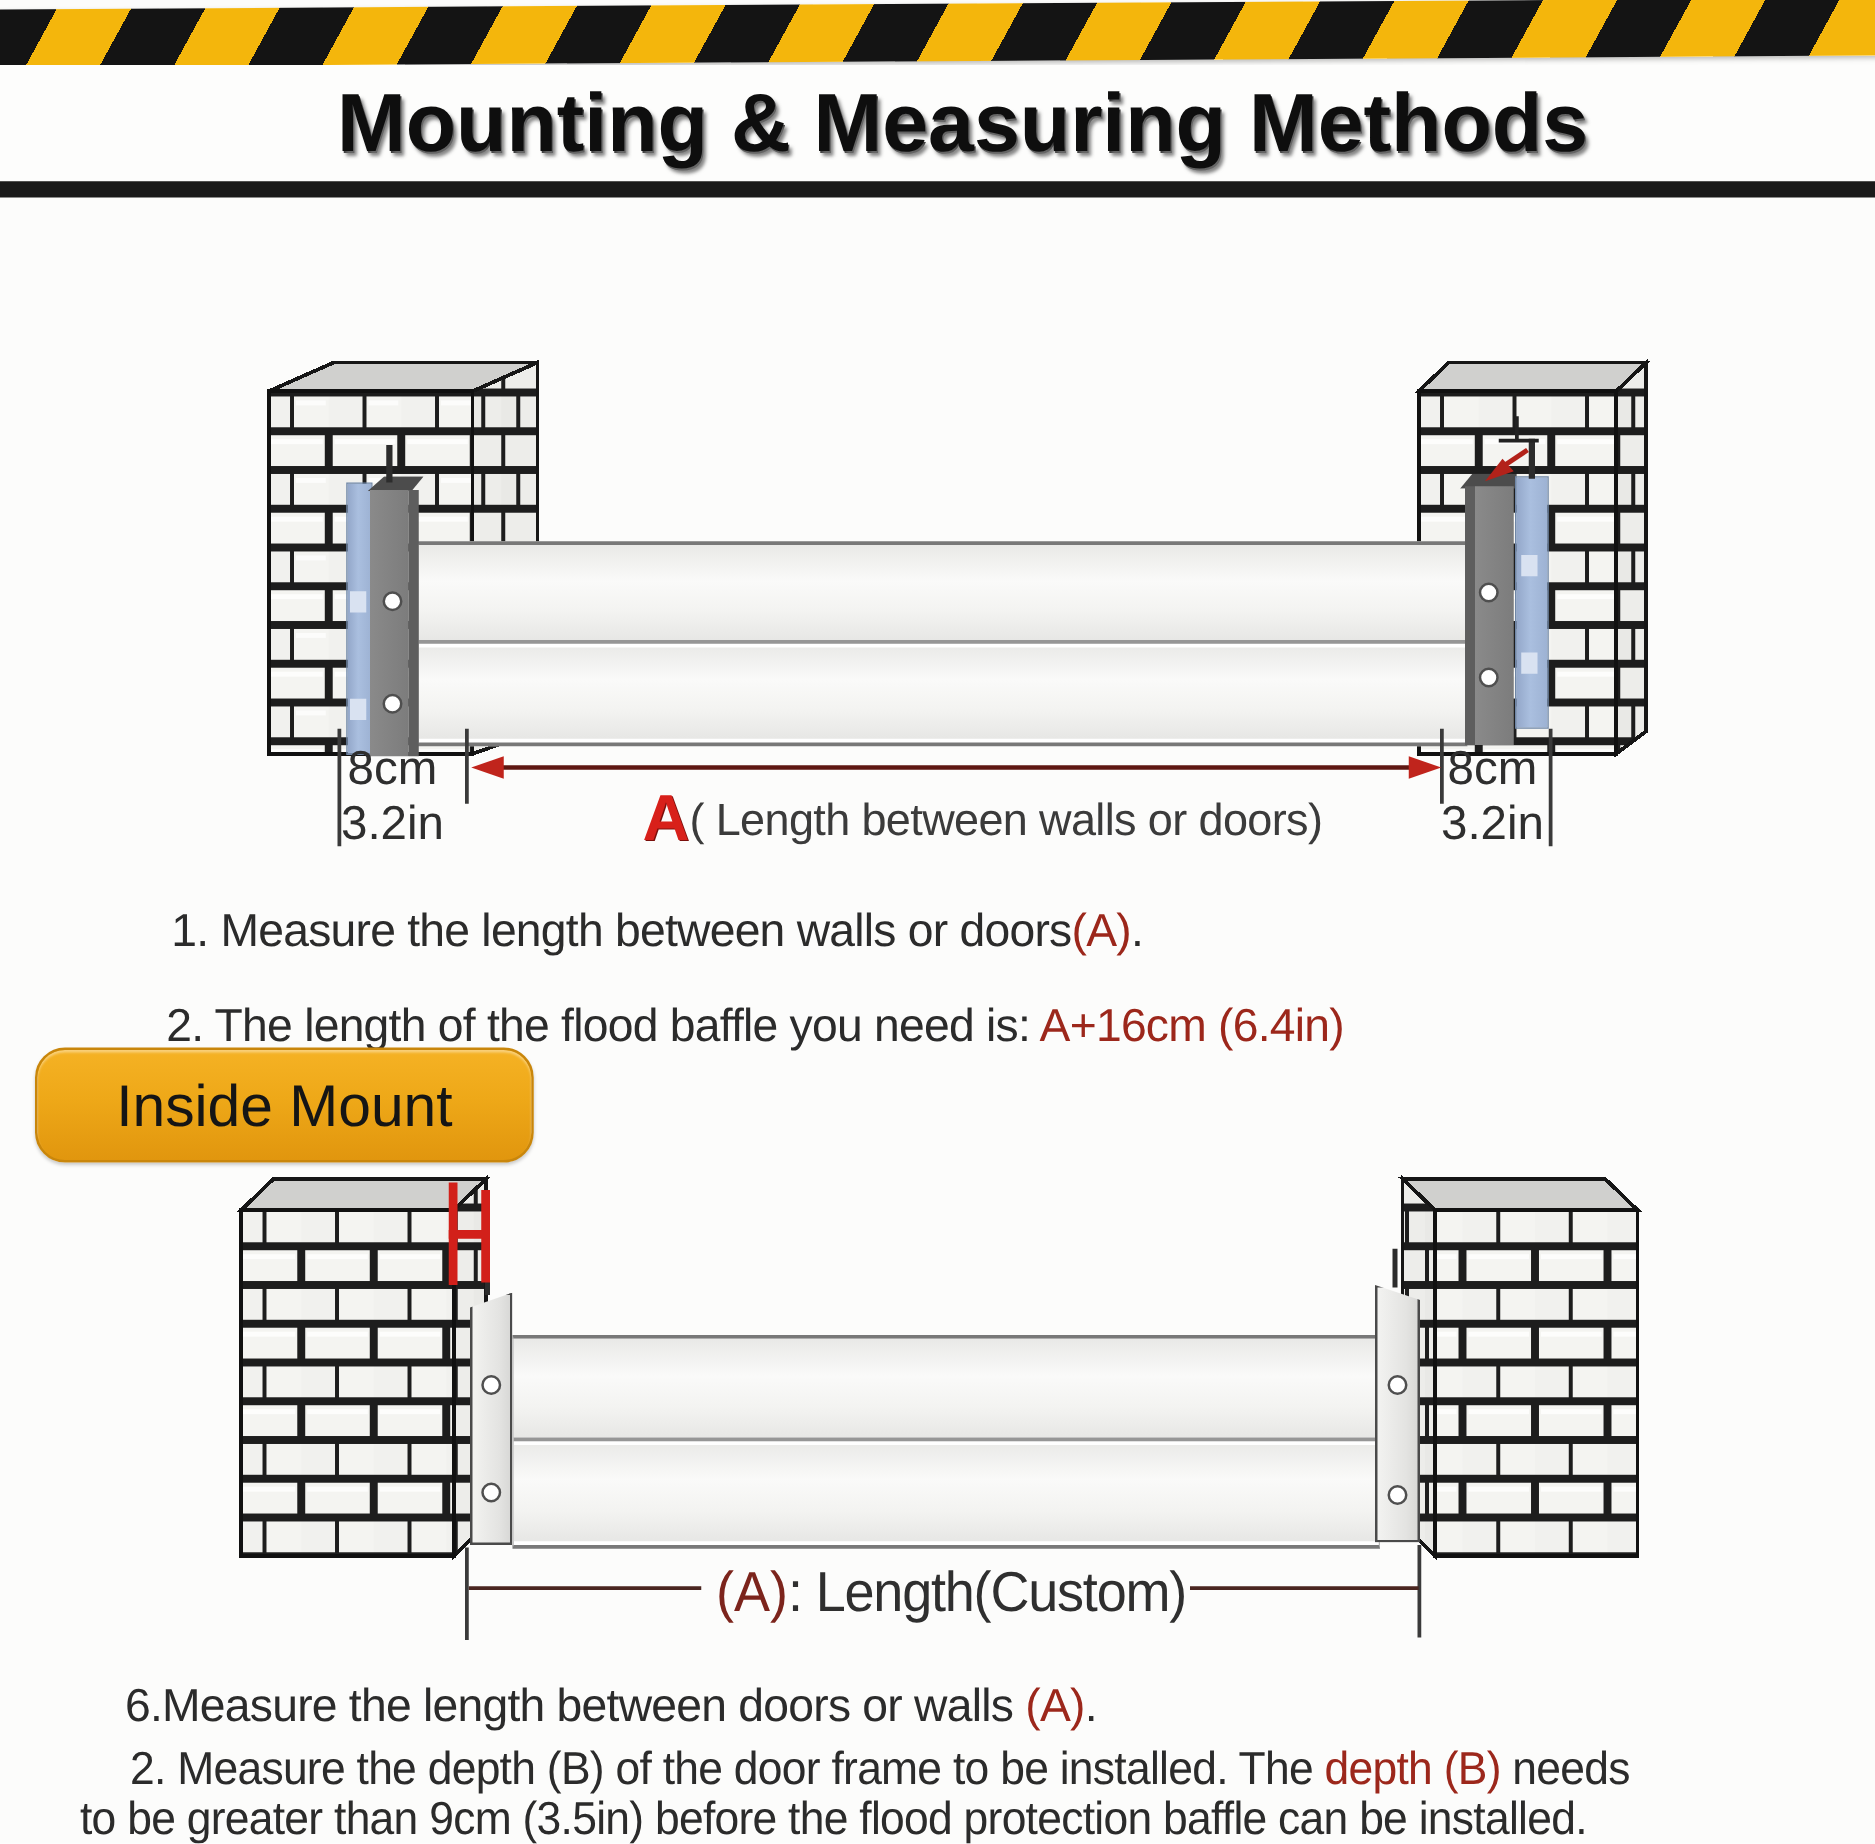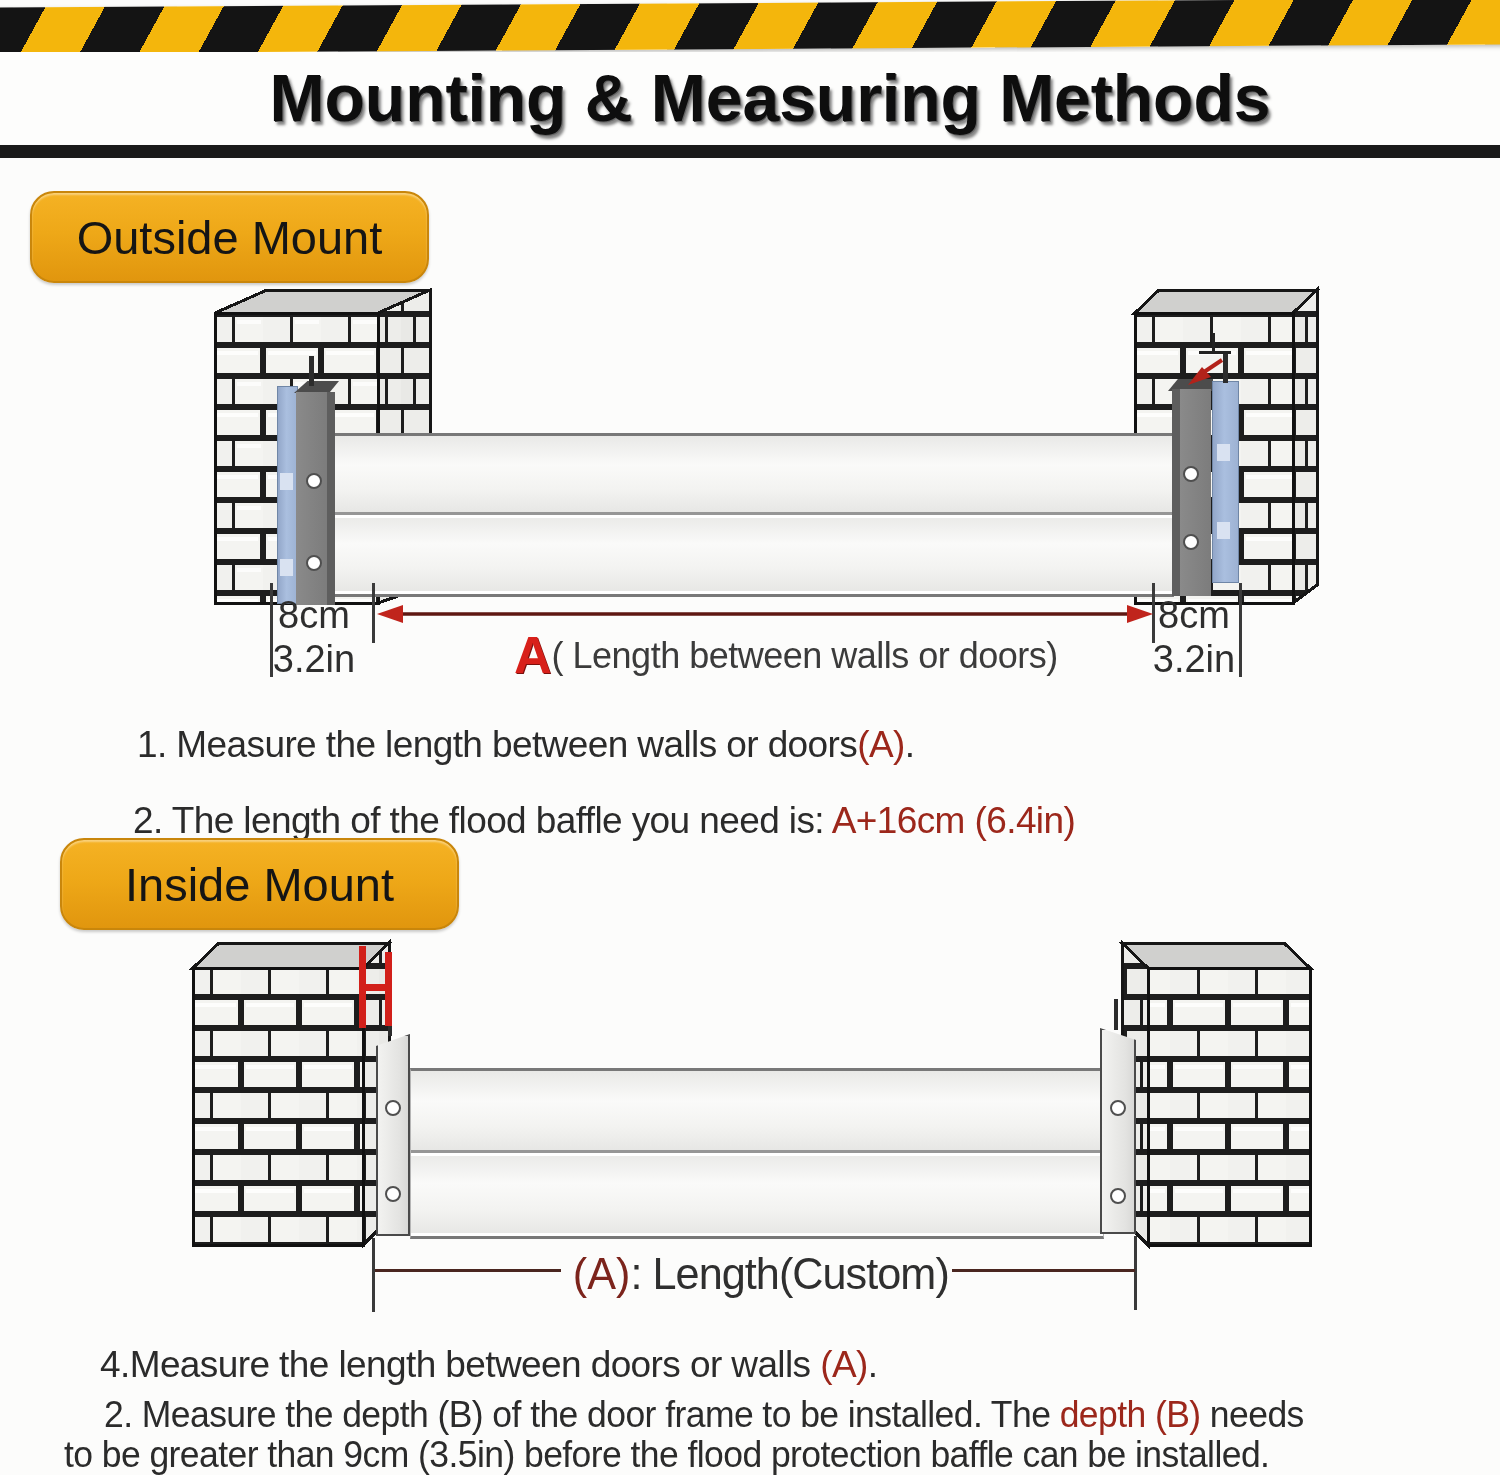--- a/index.html
+++ b/index.html
@@ -65,23 +65,20 @@
 <body>
 
 <div class="page">
 
   <div class="tape"></div>
   <div class="title-band">
     <div class="page-title">Mounting &amp; Measuring Methods</div>
   </div>
   <div class="dark-bar"></div>
 
-  <div class="badge" style="left:30px;top:191px;">
-    <span>Outside Mount</span>
-  </div>
 
   <svg class="abs" style="left:205px;top:283px;" width="235" height="330" shape-rendering="crispEdges">
     <defs>
       <pattern id="pf1" width="58" height="62" patternUnits="userSpaceOnUse">
         <rect width="58" height="62" fill="#1d1d1d"></rect>
         <rect x="3" y="3" width="52" height="25" fill="#f4f4f1"></rect>
         <rect x="5" y="6" width="48" height="4" fill="#fdfdfc"></rect>
         <rect x="0" y="34" width="27" height="25" fill="#f1f1ee"></rect>
         <rect x="30" y="34" width="28" height="25" fill="#f4f4f1"></rect>
         <rect x="32" y="37" width="24" height="4" fill="#fcfcfb"></rect>
@@ -178,21 +175,21 @@
     <span class="span-text">( Length between walls or doors)</span>
   </div>
 
   <div class="step" style="left:137px;top:724px;">
     <span>1. Measure the length between walls or doors</span><span class="hl">(A)</span><span>.</span>
   </div>
   <div class="step" style="left:133px;top:800px;text-align:center;">
     <span>2. The length of the flood baffle you need is: </span><span class="hl">A+16cm (6.4in)</span><span></span>
   </div>
 
-  <div class="badge" style="left:28px;top:838px;margin-left:32px;">
+  <div class="badge" style="left:28px;top:838px;">
     <span>Inside Mount</span>
   </div>
 
   <svg class="abs" style="left:183px;top:935px;" width="215" height="318" shape-rendering="crispEdges">
     <defs>
       <pattern id="pf3" width="58" height="62" patternUnits="userSpaceOnUse">
         <rect width="58" height="62" fill="#1d1d1d"></rect>
         <rect x="3" y="3" width="52" height="25" fill="#f4f4f1"></rect>
         <rect x="5" y="6" width="48" height="4" fill="#fdfdfc"></rect>
         <rect x="0" y="34" width="27" height="25" fill="#f1f1ee"></rect>
@@ -259,21 +256,21 @@
   <div class="tick" style="left:1134px;top:1236px;height:74px;"></div>
   <div class="dimline" style="left:375px;top:1269px;width:186px;"></div>
   <div class="dimline" style="left:952px;top:1269px;width:183px;"></div>
 
   <div class="span-label tight" style="left:565px;top:1248px;">
     <span class="inside-span-a">(A)</span>
     <span class="inside-span-text">: Length(Custom)</span>
   </div>
 
   <div class="step" style="left:100px;top:1344px;">
-    <span>4.Measure the length between doors or walls </span><span class="hl">(A)</span><span>.</span>
+    <span>6.Measure the length between doors or walls </span><span class="hl">(A)</span><span>.</span>
   </div>
   <div class="step tight" style="left:104px;top:1394px;">
     <span>2. Measure the depth (B) of the door frame to be installed. The </span><span class="hl">depth (B)</span><span> needs</span>
   </div>
   <div class="step tight" style="left:64px;top:1434px;">
     <span>to be greater than 9cm (3.5in) before the flood protection baffle can be installed.</span>
   </div>
 
 </div>
 

